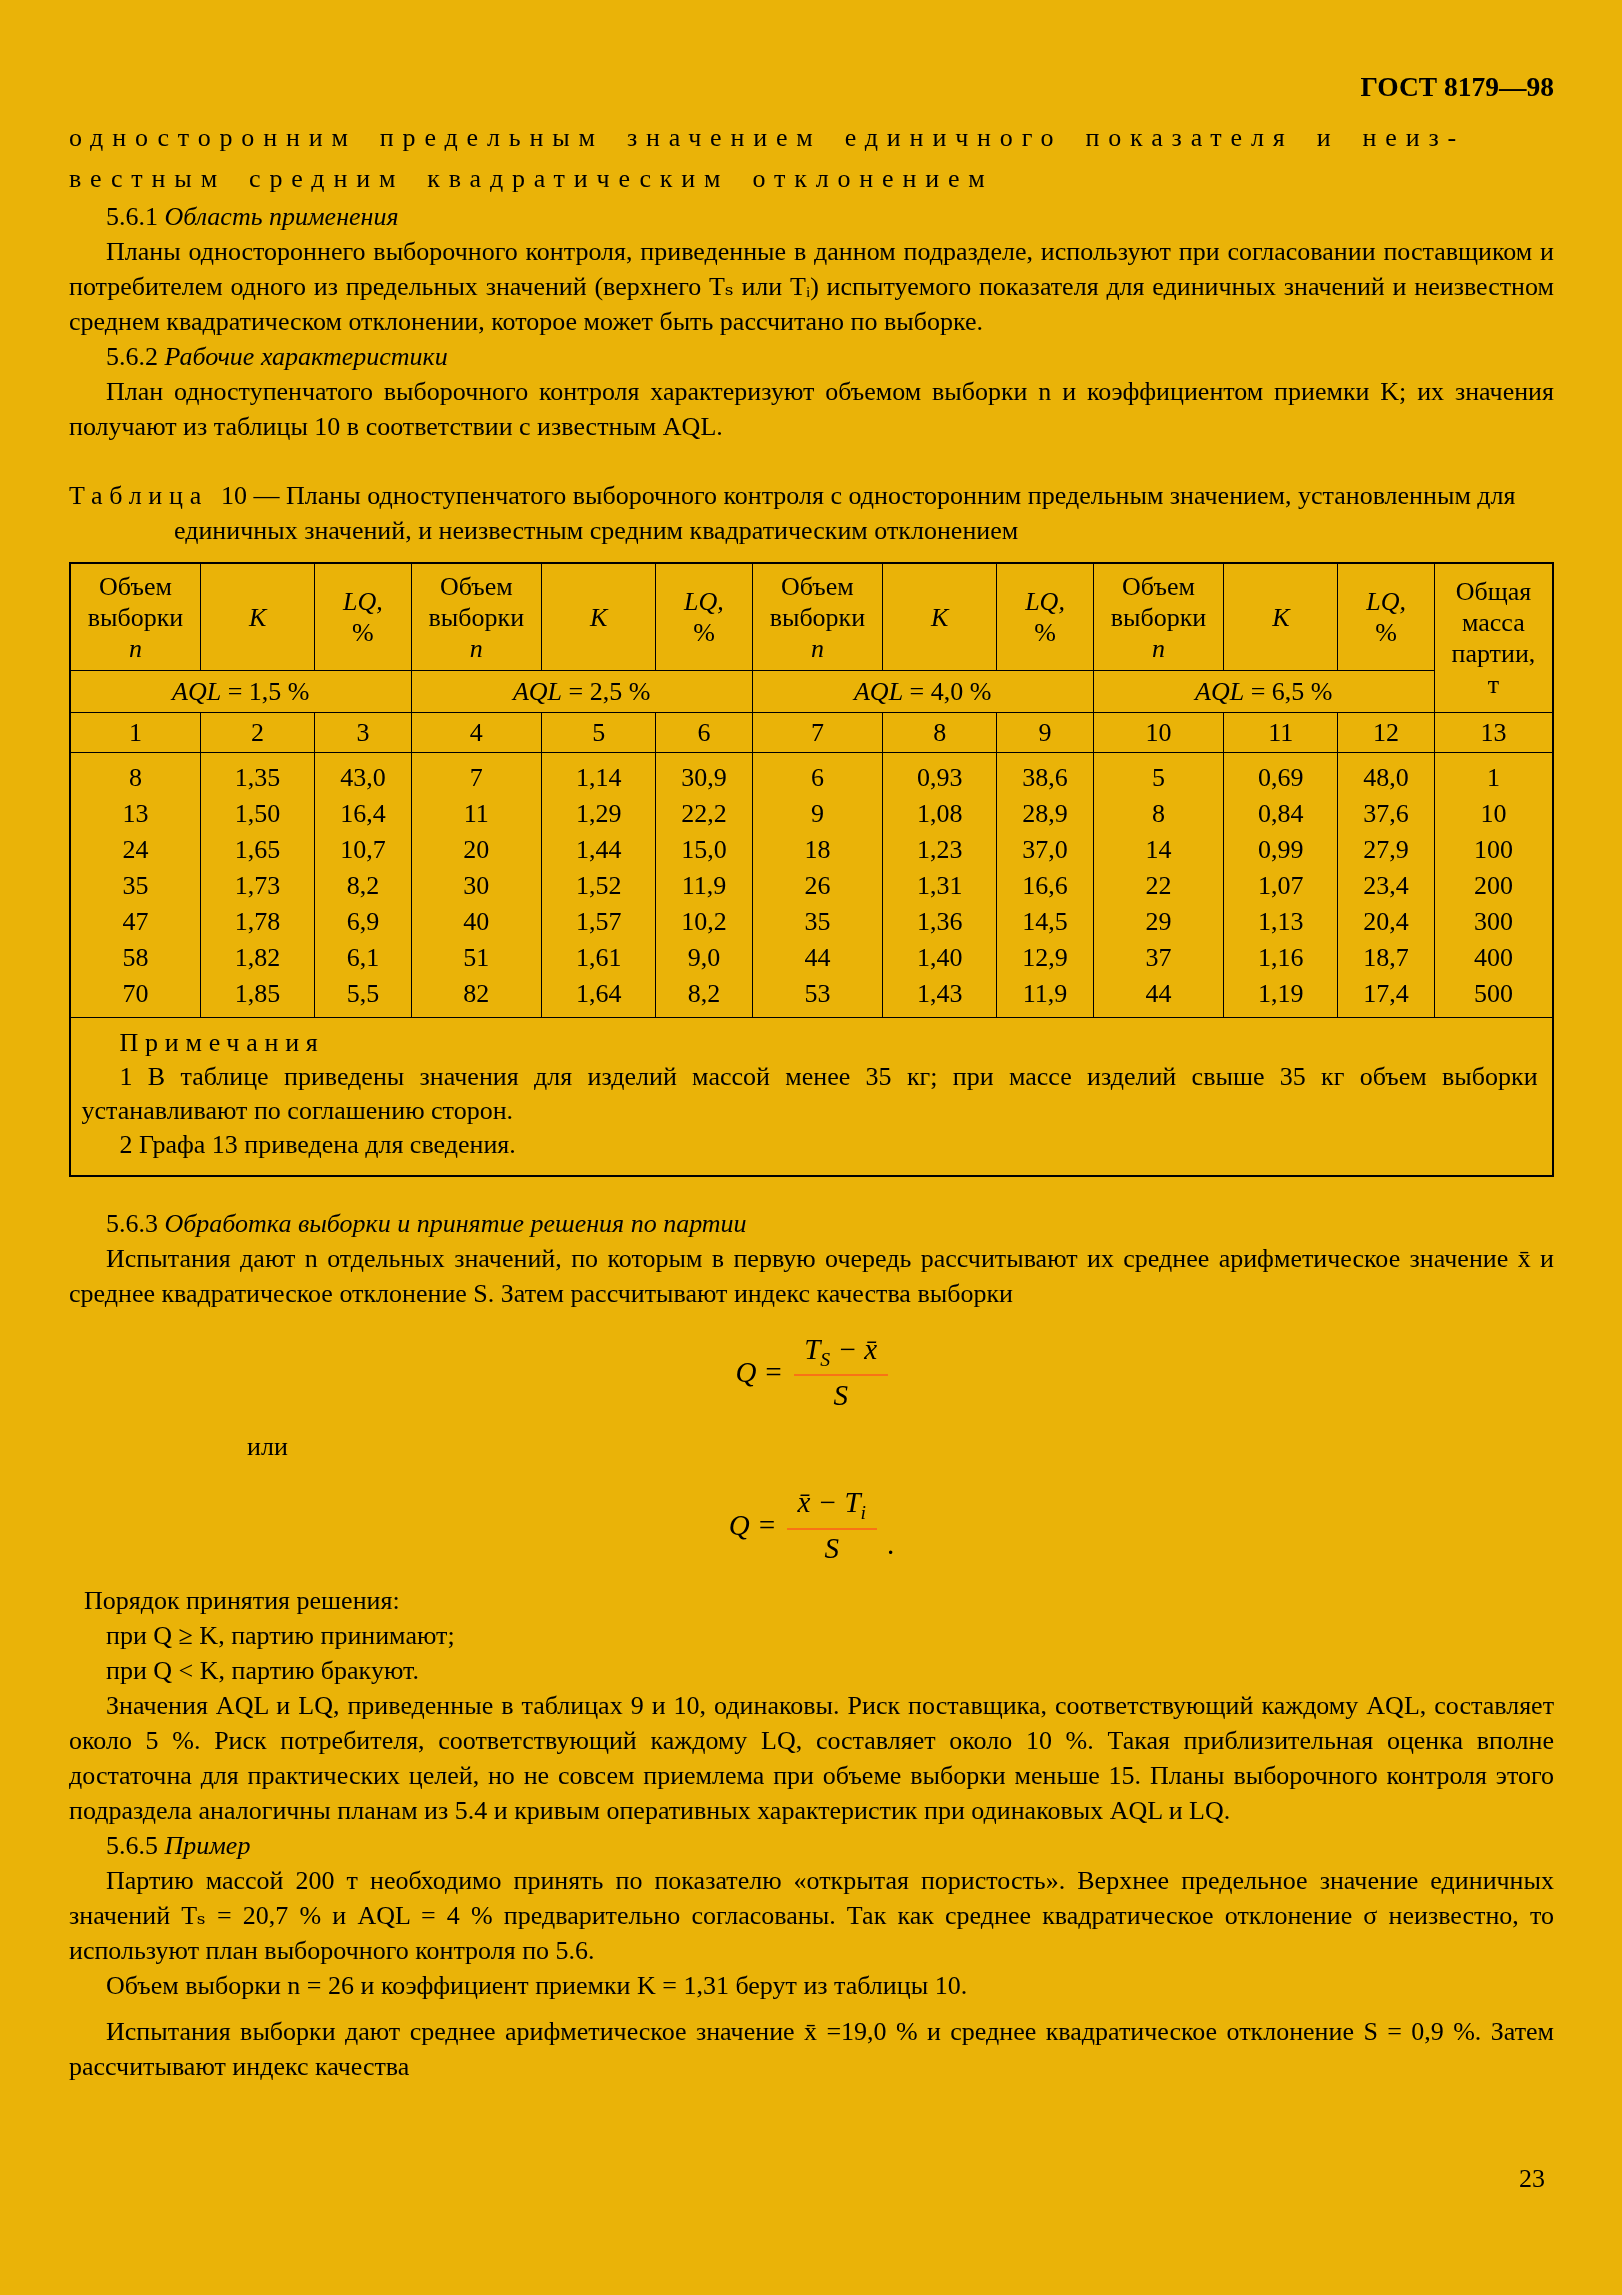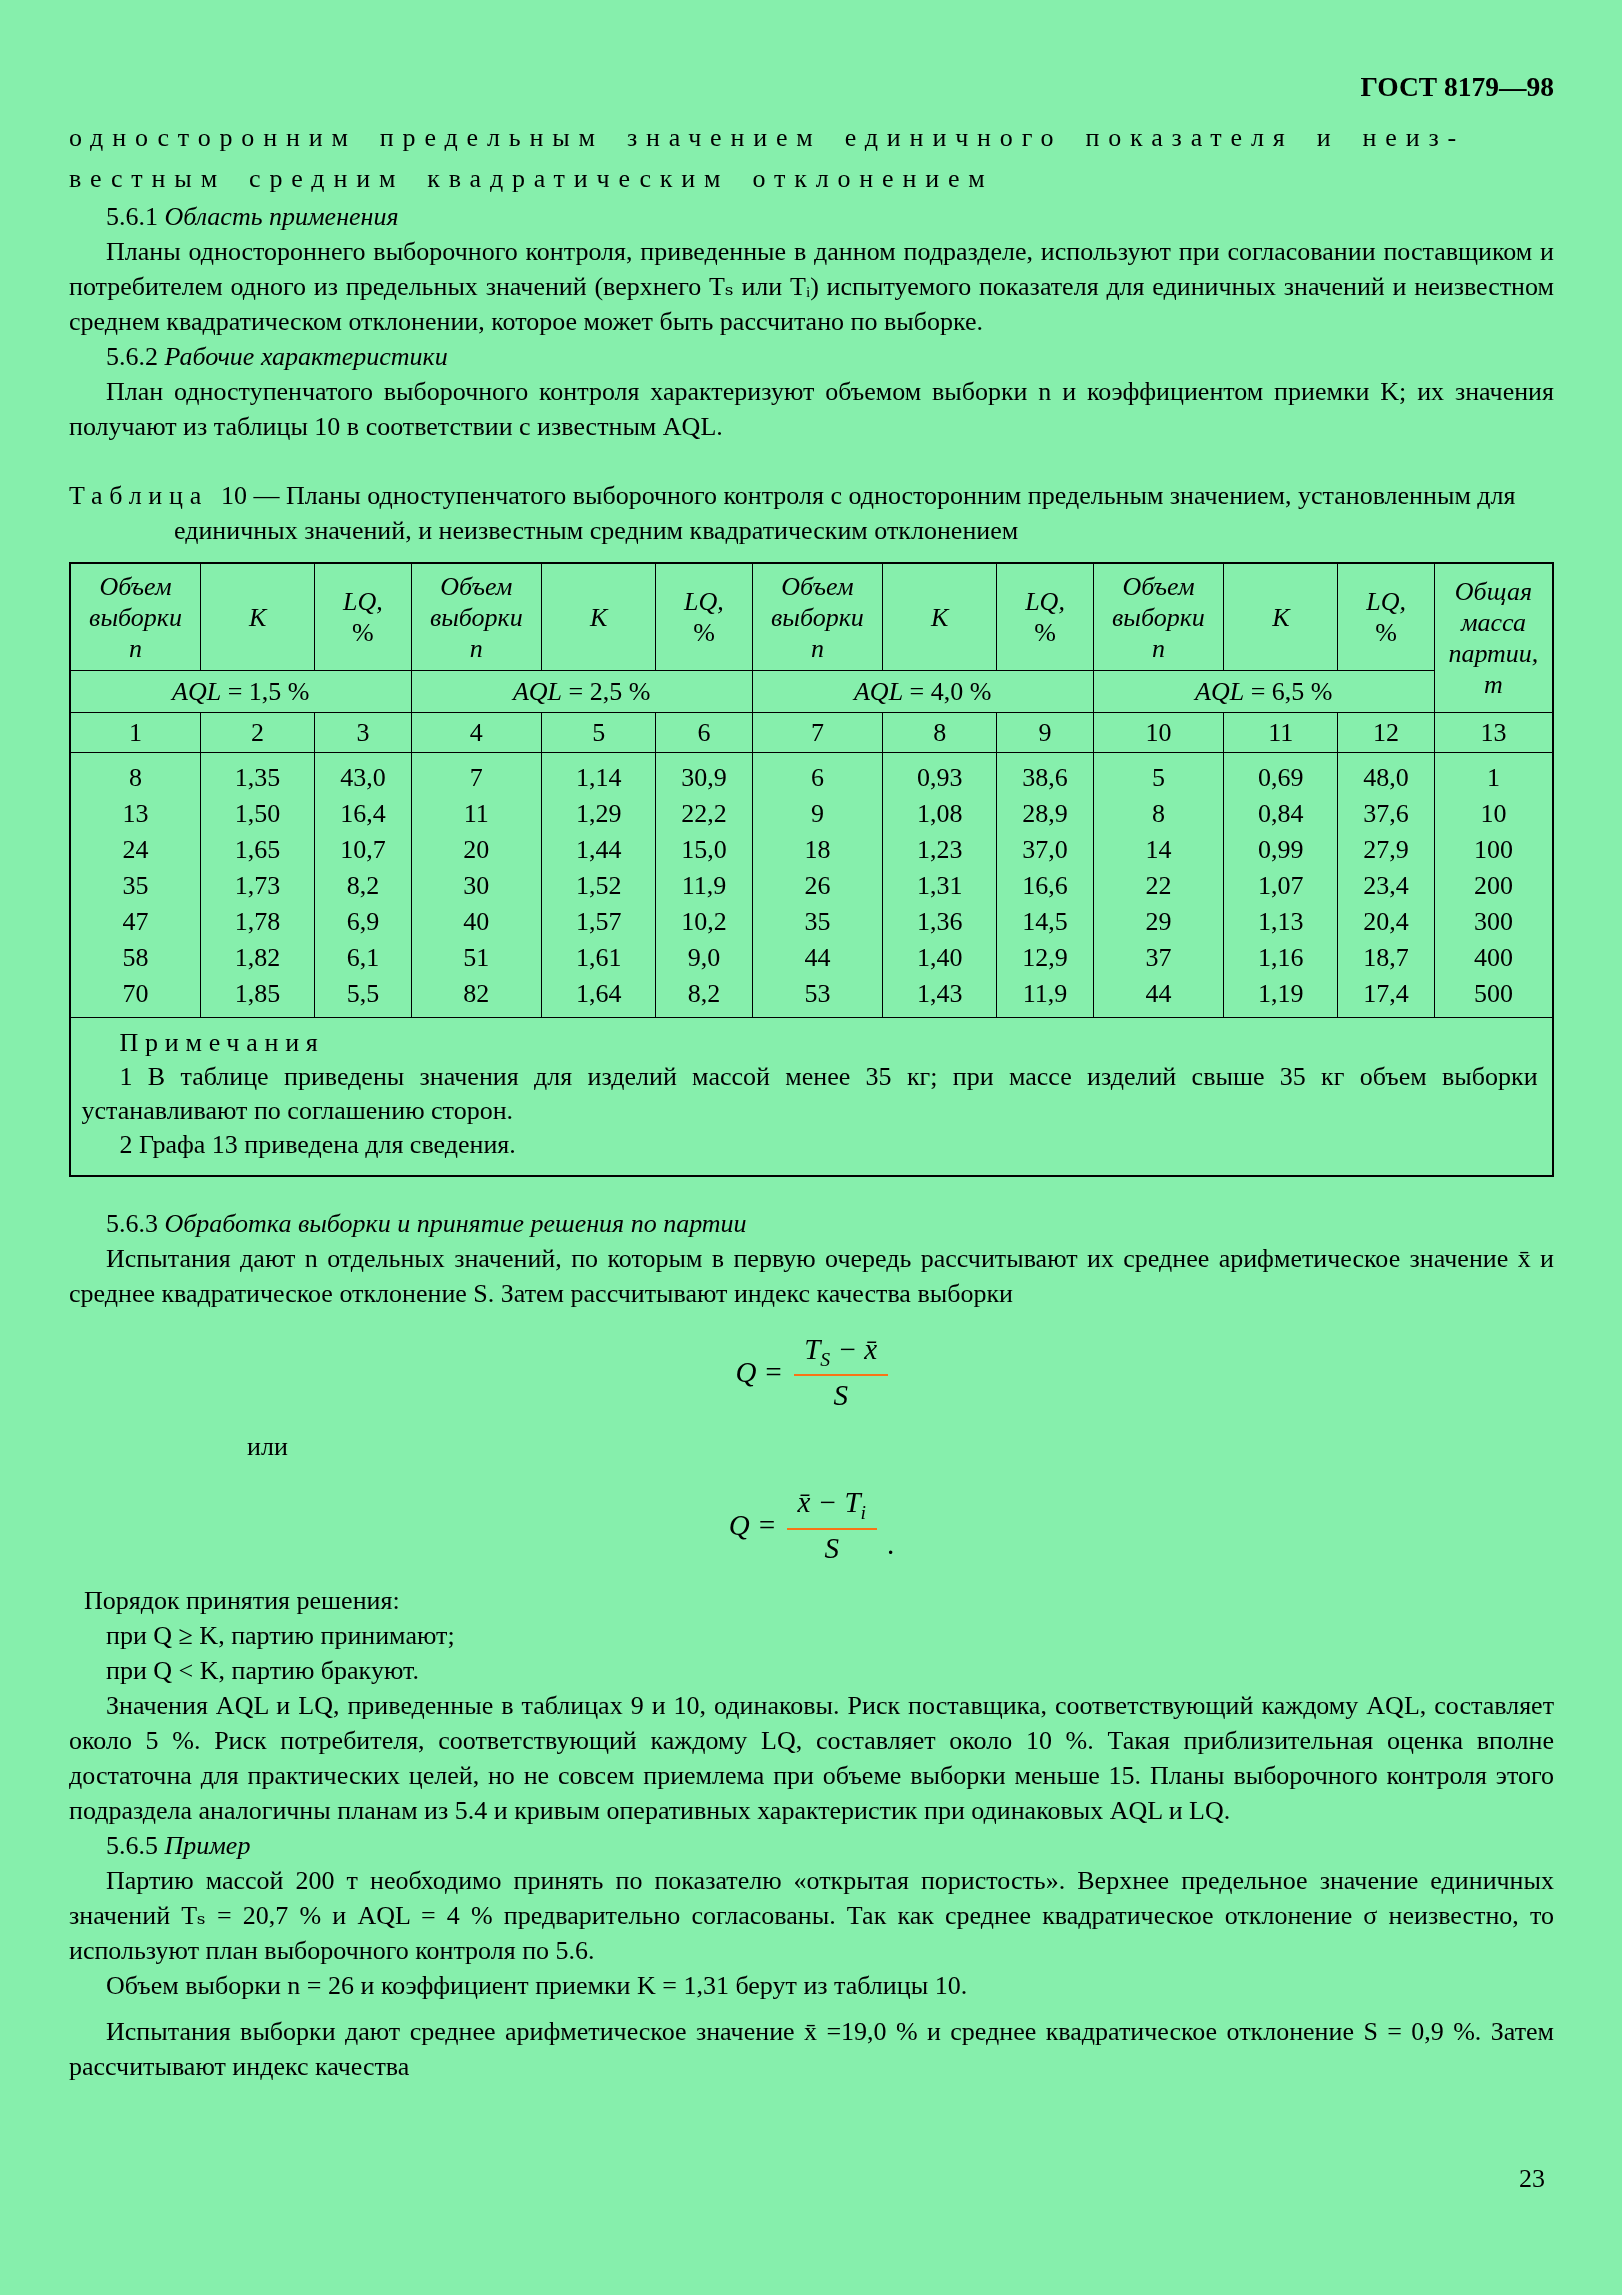--- a/index.html
+++ b/index.html
@@ -1,16 +1,16 @@
 <!DOCTYPE html>
 <html style="font-size:10.5px"><head>
 <meta charset="utf-8">
 <style>
   html,body{margin:0;padding:0;background:#ffffff;}
-  .page{position:relative;margin:0 auto;width:1622px;height:2295px;background:#86efac;color:#000;
+  .page{position:relative;margin:0 auto;width:1622px;height:2295px;background:#eab308;color:#000;
         font-family:"Liberation Serif","DejaVu Serif",serif;font-size:26px;line-height:35px;}
   .content{position:absolute;left:69px;right:68px;top:0;}
 
   .doc-code{margin-top:69px;text-align:right;font-weight:bold;font-size:27.5px;}
 
   .heading{margin-top:13px;font-weight:normal;}
   .heading div{letter-spacing:0.34em;word-spacing:0.30em;line-height:41px;white-space:nowrap;}
 
   .sec-title{text-indent:37px;}
   .sec-title i{font-style:italic;}
@@ -18,21 +18,21 @@
   .noindent{text-indent:0;margin-left:15px;}
   .rule-line{text-indent:37px;}
 
   .spaced{letter-spacing:0.26em;}
 
   .tbl-caption{margin:34px 0 14.4px;padding-left:105px;text-indent:-105px;text-align:left;}
 
   .tbl{width:100%;border-collapse:collapse;border:2px solid #000;table-layout:fixed;}
   .tbl th{font-weight:normal;}
   .hc{border:1.3px solid #000;text-align:center;vertical-align:middle;padding:6.5px 2.6px;line-height:31px;}
-  .pre{white-space:pre-line;font-style:italic;}
+  .pre{white-space:pre-line;}
   .blk{display:block;}
   .it{font-style:italic;}
   .aql-cell{border:1.3px solid #000;text-align:center;height:39px;vertical-align:middle;}
   .numc{border:1.3px solid #000;text-align:center;height:37px;vertical-align:middle;}
   .tbl tbody td{border-left:1.3px solid #000;border-right:1.3px solid #000;border-top:0;border-bottom:0;
                 text-align:center;height:36px;line-height:36px;padding:0;}
   .tbl tbody tr:first-child td{padding-top:6.5px;}
   .tbl tbody tr:last-child td{padding-bottom:5.2px;}
   .notes-cell{border-top:1.3px solid #000;text-align:left;padding:7.9px 14.4px 13px 10.5px;line-height:34px;}
   .notes-title{text-indent:38px;}

